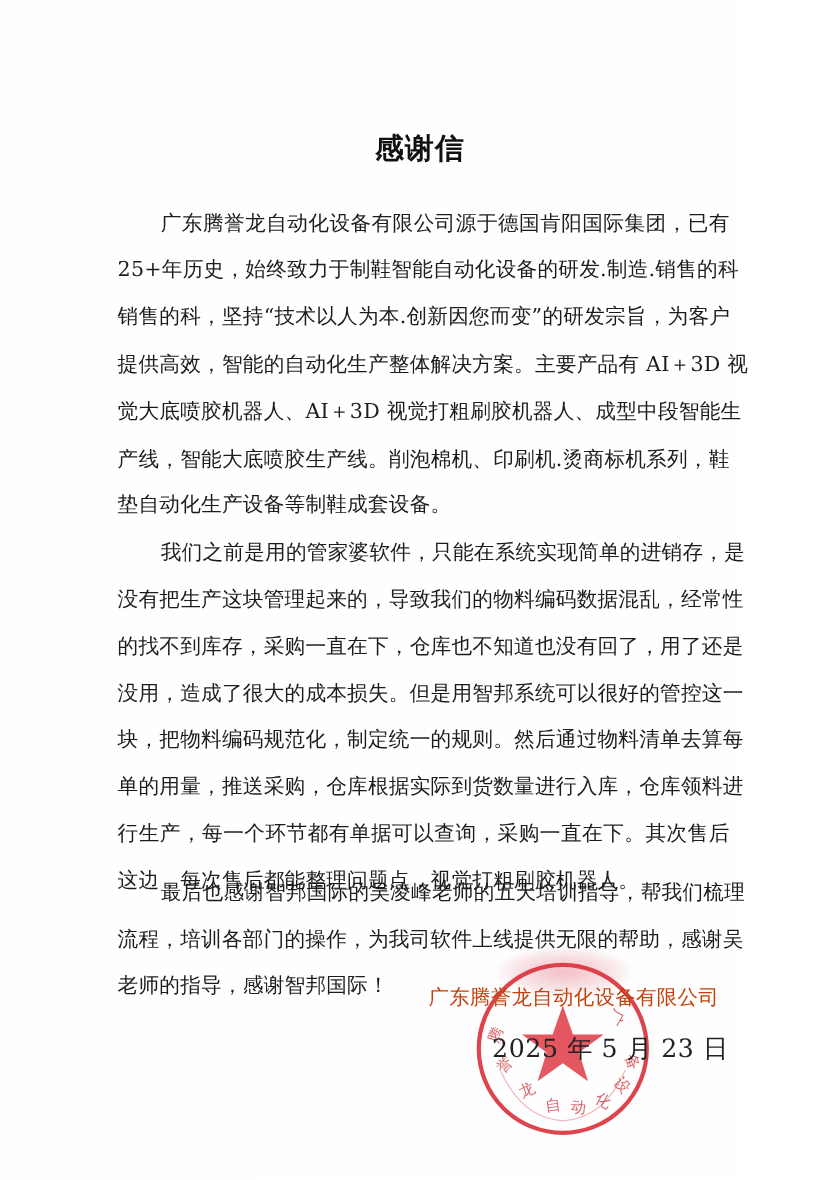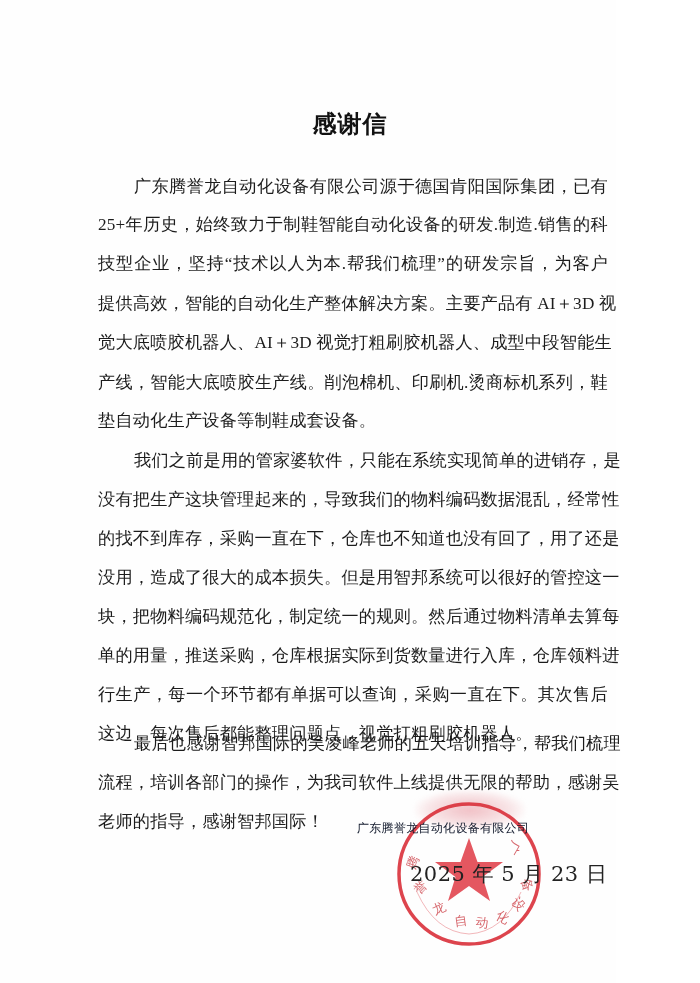--- a/index.html
+++ b/index.html
@@ -4,42 +4,42 @@
 <style>
   html, body { margin:0; padding:0; background:#ffffff; }
   body { width:700px; height:983px; position:relative; overflow:hidden;
          font-family:"DejaVu Serif","Liberation Serif",serif; color:#1a1a1a; }
   .page { position:absolute; left:0; top:0; width:616px; height:983px; background:#fefefe; }
   .title { position:absolute; left:0; width:700px; top:108px; text-align:center;
            font-family:"DejaVu Sans","Liberation Sans",sans-serif; font-weight:bold;
            font-size:24px; letter-spacing:1px; color:#111; }
   .line { position:absolute; left:98px; width:510px; font-size:17.2px; line-height:22px;
           white-space:nowrap; text-align:justify; text-align-last:justify; color:#1c1c1c;
-          letter-spacing:0.2px;font-family:Liberation Serif, serif; }
+          letter-spacing:0.2px; }
   .line.indent { left:134px; width:474px; }
   .line.last { text-align-last:left; }
-  .sig { position:absolute; left:357px; top:820px; font-size:12px; color:#0f172a;
+  .sig { position:absolute; left:357px; top:820px; font-size:17px; color:#c2410c;
          white-space:nowrap; letter-spacing:0.3px; }
   .date { position:absolute; left:410px; top:860px; font-size:21px; color:#222;
           white-space:nowrap; letter-spacing:0.5px; }
   .stamp { position:absolute; left:395px; top:800px; width:148px; height:148px; }
   .blur { position:absolute; left:415px; top:790px; width:110px; height:40px;
           background:radial-gradient(ellipse at center, rgba(230,140,150,0.55) 0%, rgba(240,190,195,0.35) 55%, rgba(255,255,255,0) 75%);
           filter:blur(2px); }
 </style>
 </head>
 <body>
 
 <div class="page">
 
   <div class="title">感谢信</div>
 
   <div class="line indent" style="top:176px;">广东腾誉龙自动化设备有限公司源于德国肯阳国际集团，已有</div>
   <div class="line" style="top:214px;">25+年历史，始终致力于制鞋智能自动化设备的研发.制造.销售的科</div>
-  <div class="line" style="top:253px;">技型企业，坚持“技术以人为本.帮我们梳理”的研发宗旨，为客户</div>
+  <div class="line" style="top:253px;">销售的科，坚持“技术以人为本.创新因您而变”的研发宗旨，为客户</div>
   <div class="line" style="top:293px;">提供高效，智能的自动化生产整体解决方案。主要产品有 AI＋3D 视</div>
   <div class="line" style="top:332px;">觉大底喷胶机器人、AI＋3D 视觉打粗刷胶机器人、成型中段智能生</div>
   <div class="line" style="top:372px;">产线，智能大底喷胶生产线。削泡棉机、印刷机.烫商标机系列，鞋</div>
   <div class="line last" style="top:410px;">垫自动化生产设备等制鞋成套设备。</div>
 
   <div class="line indent" style="top:450px;">我们之前是用的管家婆软件，只能在系统实现简单的进销存，是</div>
   <div class="line" style="top:489px;">没有把生产这块管理起来的，导致我们的物料编码数据混乱，经常性</div>
   <div class="line" style="top:528px;">的找不到库存，采购一直在下，仓库也不知道也没有回了，用了还是</div>
   <div class="line" style="top:567px;">没用，造成了很大的成本损失。但是用智邦系统可以很好的管控这一</div>
   <div class="line" style="top:606px;">块，把物料编码规范化，制定统一的规则。然后通过物料清单去算每</div>

